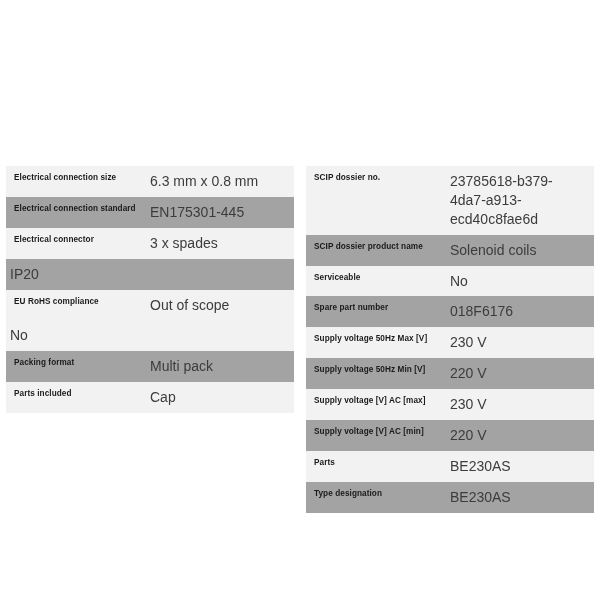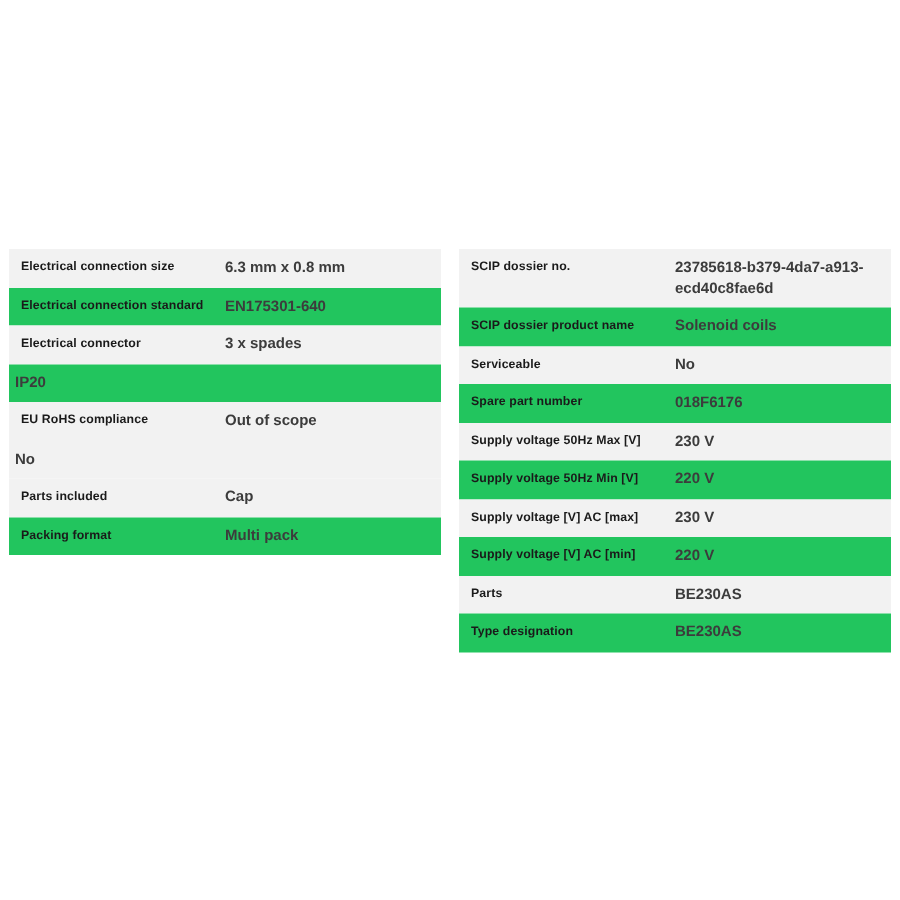--- a/index.html
+++ b/index.html
@@ -30,80 +30,80 @@
   }
   .spec-row {
     display: flex;
     align-items: stretch;
     min-height: 25px;
   }
   .spec-row.alt {
     background: #f2f2f2;
   }
   .spec-row.plain {
-    background: #22c55e;
+    background: #a3a3a3;
   }
   .spec-label {
     width: 140px;
     flex: 0 0 140px;
     box-sizing: border-box;
     padding: 6px 8px 6px 8px;
     font-size: 8.2px;
     font-weight: bold;
     color: #1a1a1a;
     line-height: 1.35;
     letter-spacing: 0.01em;
   }
   .spec-value {
     flex: 1 1 auto;
     box-sizing: border-box;
     padding: 6px 8px 6px 4px;
-    font-size: 10px;
-    font-weight: bold;
+    font-size: 14px;
+    font-weight: normal;
     color: #3c3c3c;
     line-height: 1.35;
     word-break: break-word;
   }
 </style>
 </head>
 <body>
 
 <div class="page">
   <div class="spec-wrap">
 
     <div class="spec-col">
       <div class="spec-row alt">
         <div class="spec-label">Electrical connection size</div>
         <div class="spec-value">6.3 mm x 0.8 mm</div>
       </div>
       <div class="spec-row plain">
         <div class="spec-label">Electrical connection standard</div>
-        <div class="spec-value">EN175301-640</div>
+        <div class="spec-value">EN175301-445</div>
       </div>
       <div class="spec-row alt">
         <div class="spec-label">Electrical connector</div>
         <div class="spec-value">3 x spades</div>
       </div>
       <div class="spec-row plain">
         <div class="spec-value">IP20</div>
       </div>
       <div class="spec-row alt">
         <div class="spec-label">EU RoHS compliance</div>
         <div class="spec-value">Out of scope</div>
       </div>
       <div class="spec-row alt">
         <div class="spec-value">No</div>
       </div>
+      <div class="spec-row plain">
+        <div class="spec-label">Packing format</div>
+        <div class="spec-value">Multi pack</div>
+      </div>
       <div class="spec-row alt">
         <div class="spec-label">Parts included</div>
         <div class="spec-value">Cap</div>
-      </div>
-      <div class="spec-row plain">
-        <div class="spec-label">Packing format</div>
-        <div class="spec-value">Multi pack</div>
       </div>
     </div>
 
     <div class="spec-col">
       <div class="spec-row alt">
         <div class="spec-label">SCIP dossier no.</div>
         <div class="spec-value">23785618-b379-4da7-a913-ecd40c8fae6d</div>
       </div>
       <div class="spec-row plain">
         <div class="spec-label">SCIP dossier product name</div>

